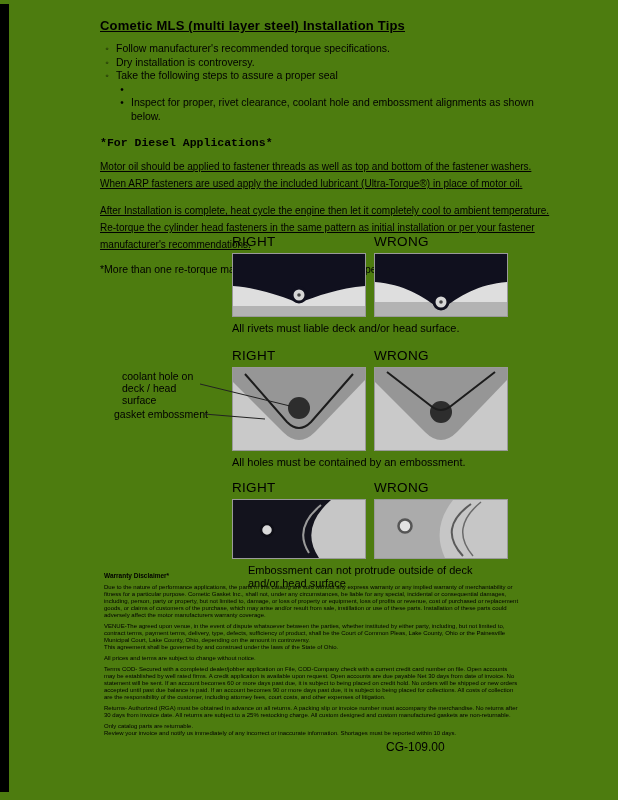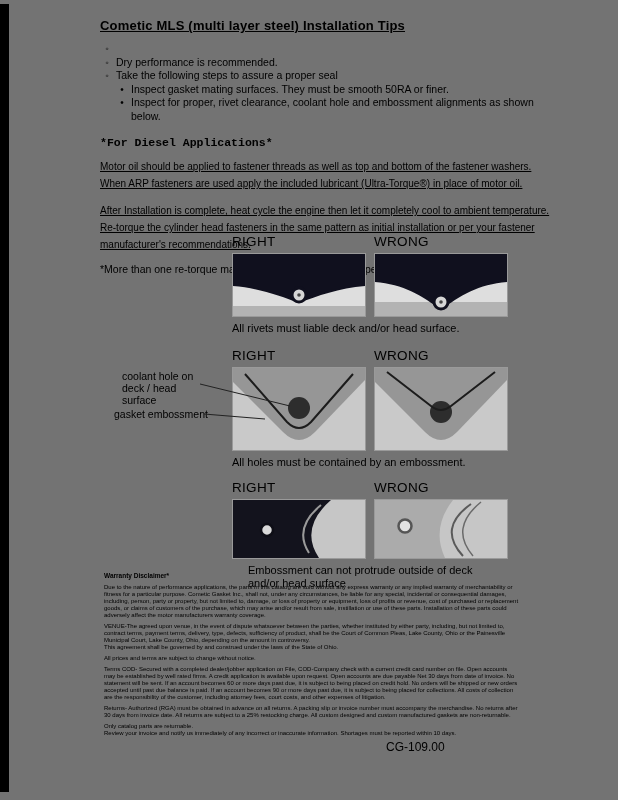--- a/index.html
+++ b/index.html
@@ -1,17 +1,17 @@
 <!DOCTYPE html>
 <html><head>
 <meta charset="utf-8">
 <style>
   * { box-sizing: border-box; margin: 0; padding: 0; }
   body { background: #fff; font-family: "Liberation Sans", sans-serif; color: #000; }
-  .page { position: relative; width: 618px; height: 800px; background: #737373; overflow: hidden; }
+  .page { position: relative; width: 618px; height: 800px; background: #4d7c0f; overflow: hidden; }
   .leftbar { position: absolute; left: 0; top: 4px; width: 9px; height: 788px; background: #000; }
 
   .content-top { position: absolute; left: 100px; top: 18px; width: 462px; }
   .doc-title { font-size: 13px; font-weight: bold; text-decoration: underline; margin-bottom: 9px; letter-spacing: .2px; }
 
   .tip { display: flex; gap: 5px; font-size: 10.5px; line-height: 13.5px; margin-left: 3px; }
   .tip .marker { width: 8px; flex: 0 0 auto; text-align: center; font-size: 10px; }
   .tip.sub { margin-left: 18px; }
 
   .diesel-heading { font-size: 11.5px; font-weight: bold; margin: 13px 0 9px 0; font-family: Liberation Mono, monospace; }
@@ -45,32 +45,32 @@
 <body>
 
 <div class="page">
   <div class="leftbar"></div>
 
   <div class="content-top">
     <div class="doc-title">Cometic MLS (multi layer steel) Installation Tips</div>
 
     <div class="tip">
       <span class="marker">◦</span>
+      <span>Follow manufacturer's recommended torque specifications.</span>
     </div>
     <div class="tip">
       <span class="marker">◦</span>
-      <span>Dry performance is recommended.</span>
+      <span>Dry installation is controversy.</span>
     </div>
     <div class="tip">
       <span class="marker">◦</span>
       <span>Take the following steps to assure a proper seal</span>
     </div>
     <div class="tip sub">
       <span class="marker">•</span>
-      <span>Inspect gasket mating surfaces.  They must be smooth 50RA or finer.</span>
     </div>
     <div class="tip sub">
       <span class="marker">•</span>
       <span>Inspect for proper, rivet clearance, coolant hole and embossment alignments as shown below.</span>
     </div>
 
     <div class="diesel-heading">*For Diesel Applications*</div>
     <div class="body-para">Motor oil should be applied to fastener threads as well as top and bottom of the fastener washers. When ARP fasteners are used apply the included lubricant (Ultra-Torque®) in place of motor oil.</div>
     <div class="body-para">After Installation is complete, heat cycle the engine then let it completely cool to ambient temperature. Re-torque the cylinder head fasteners in the same pattern as initial installation or per your fastener manufacturer's recommendations.</div>
     <div class="retorque-note">*More than one re-torque may be required to achieve proper fastener stretch*</div>

